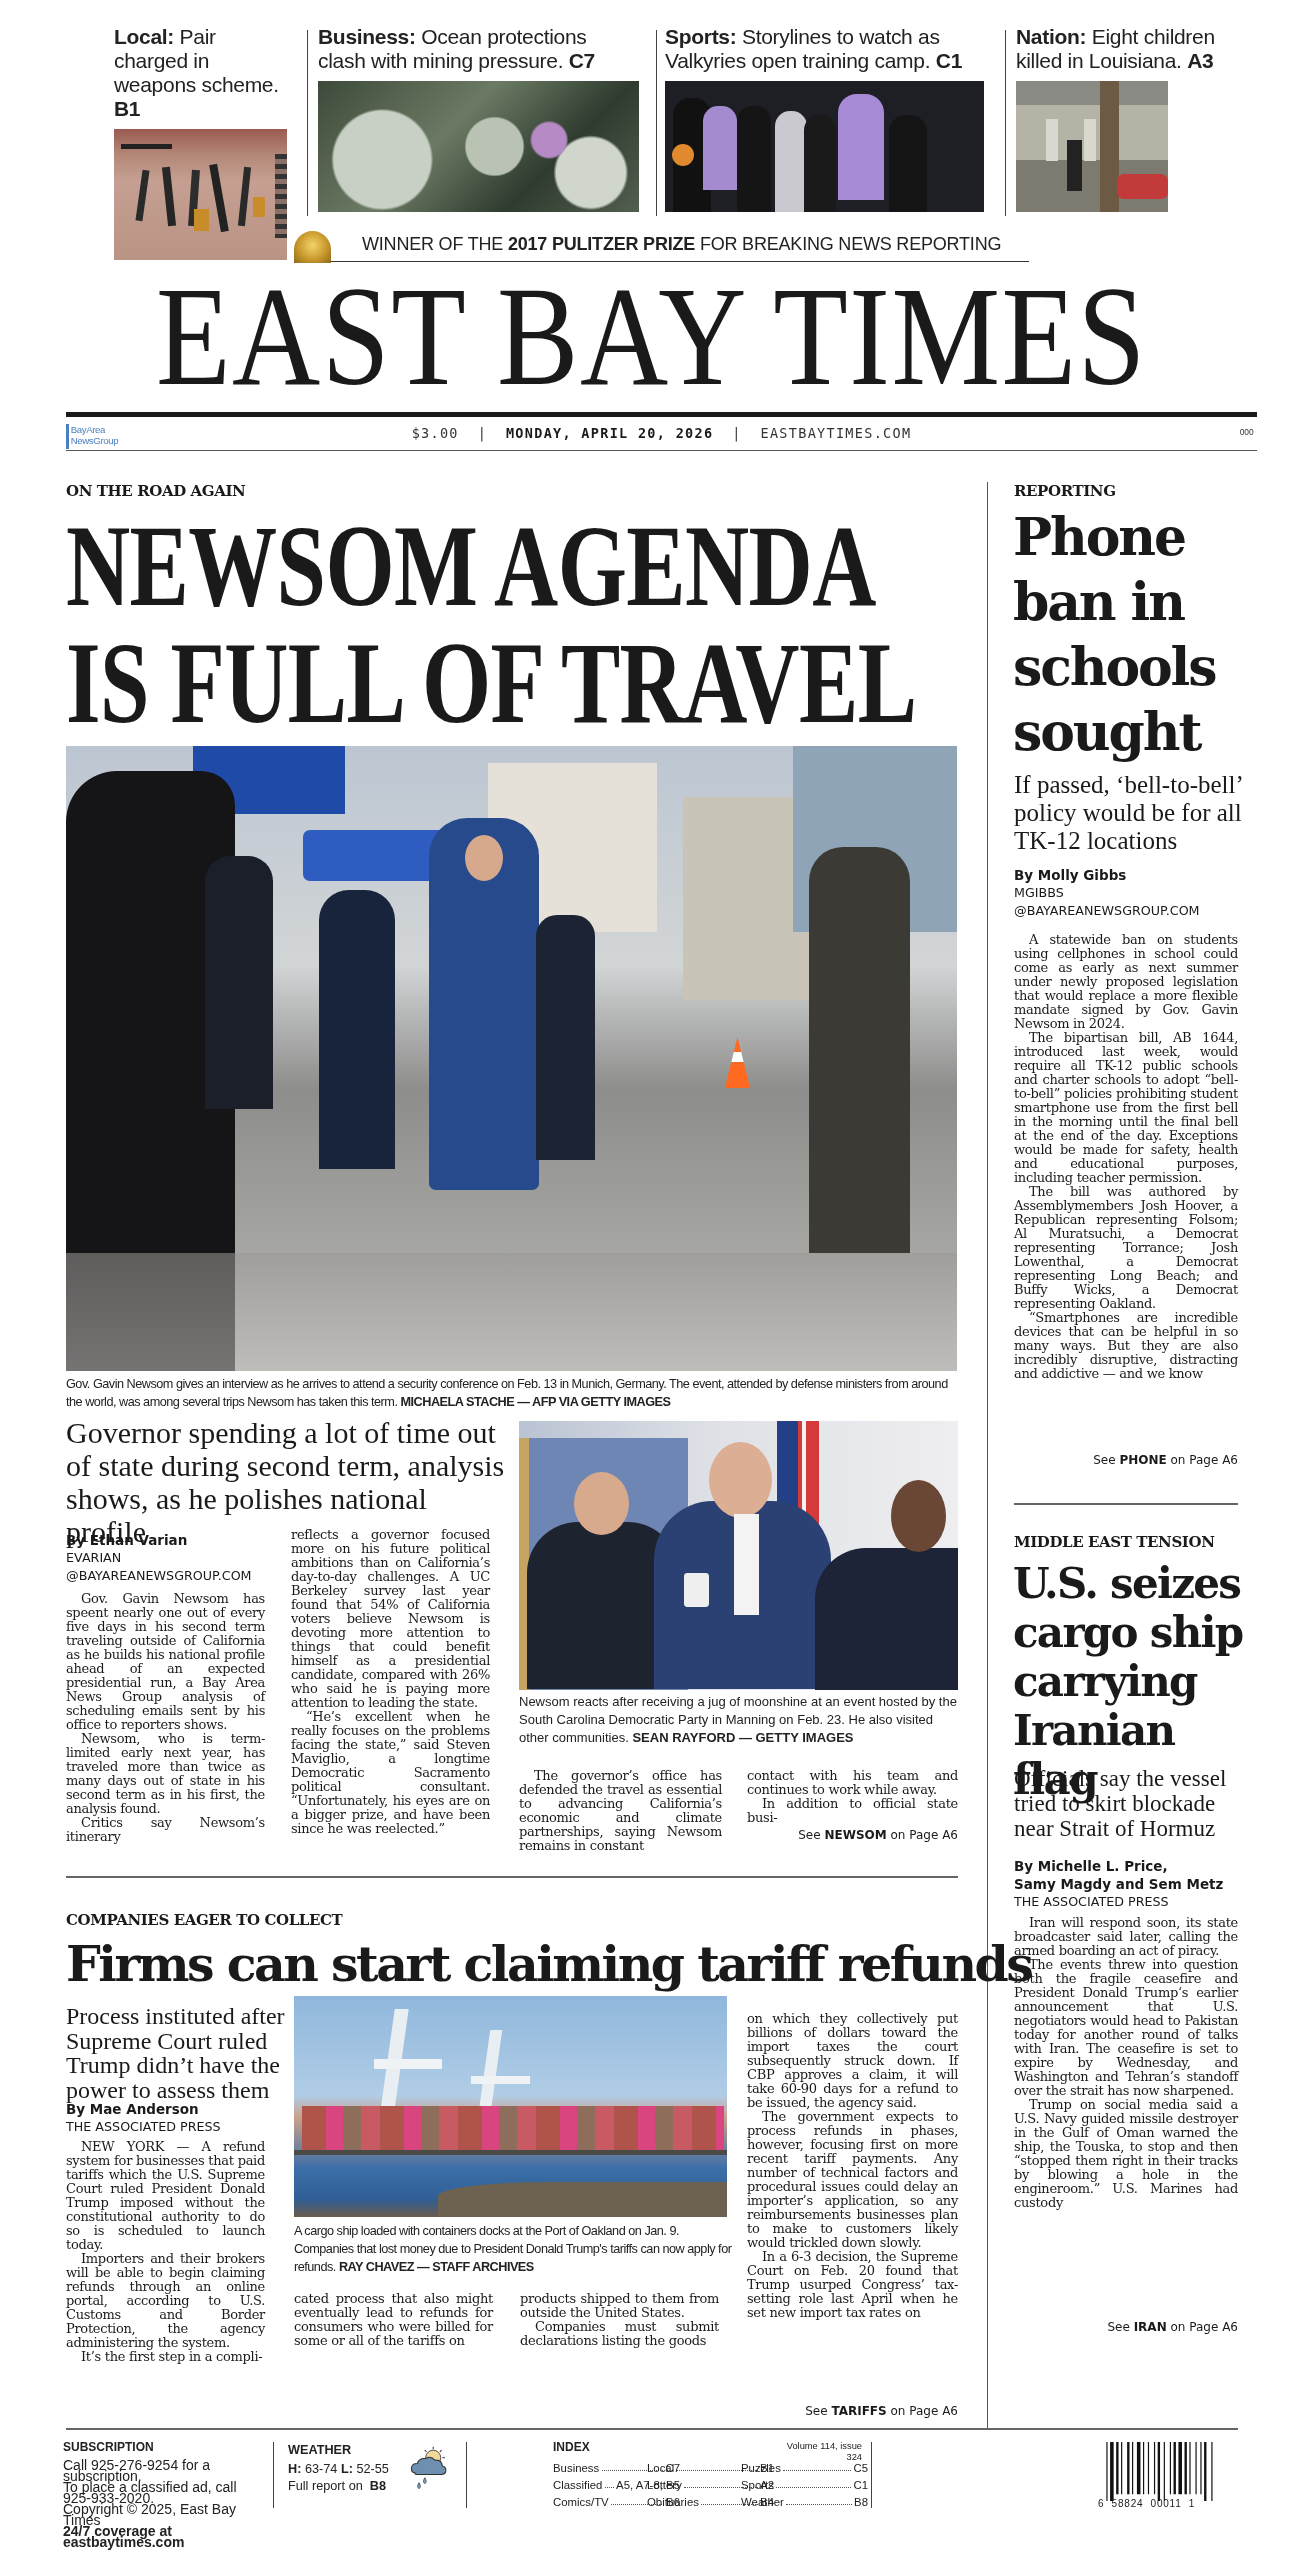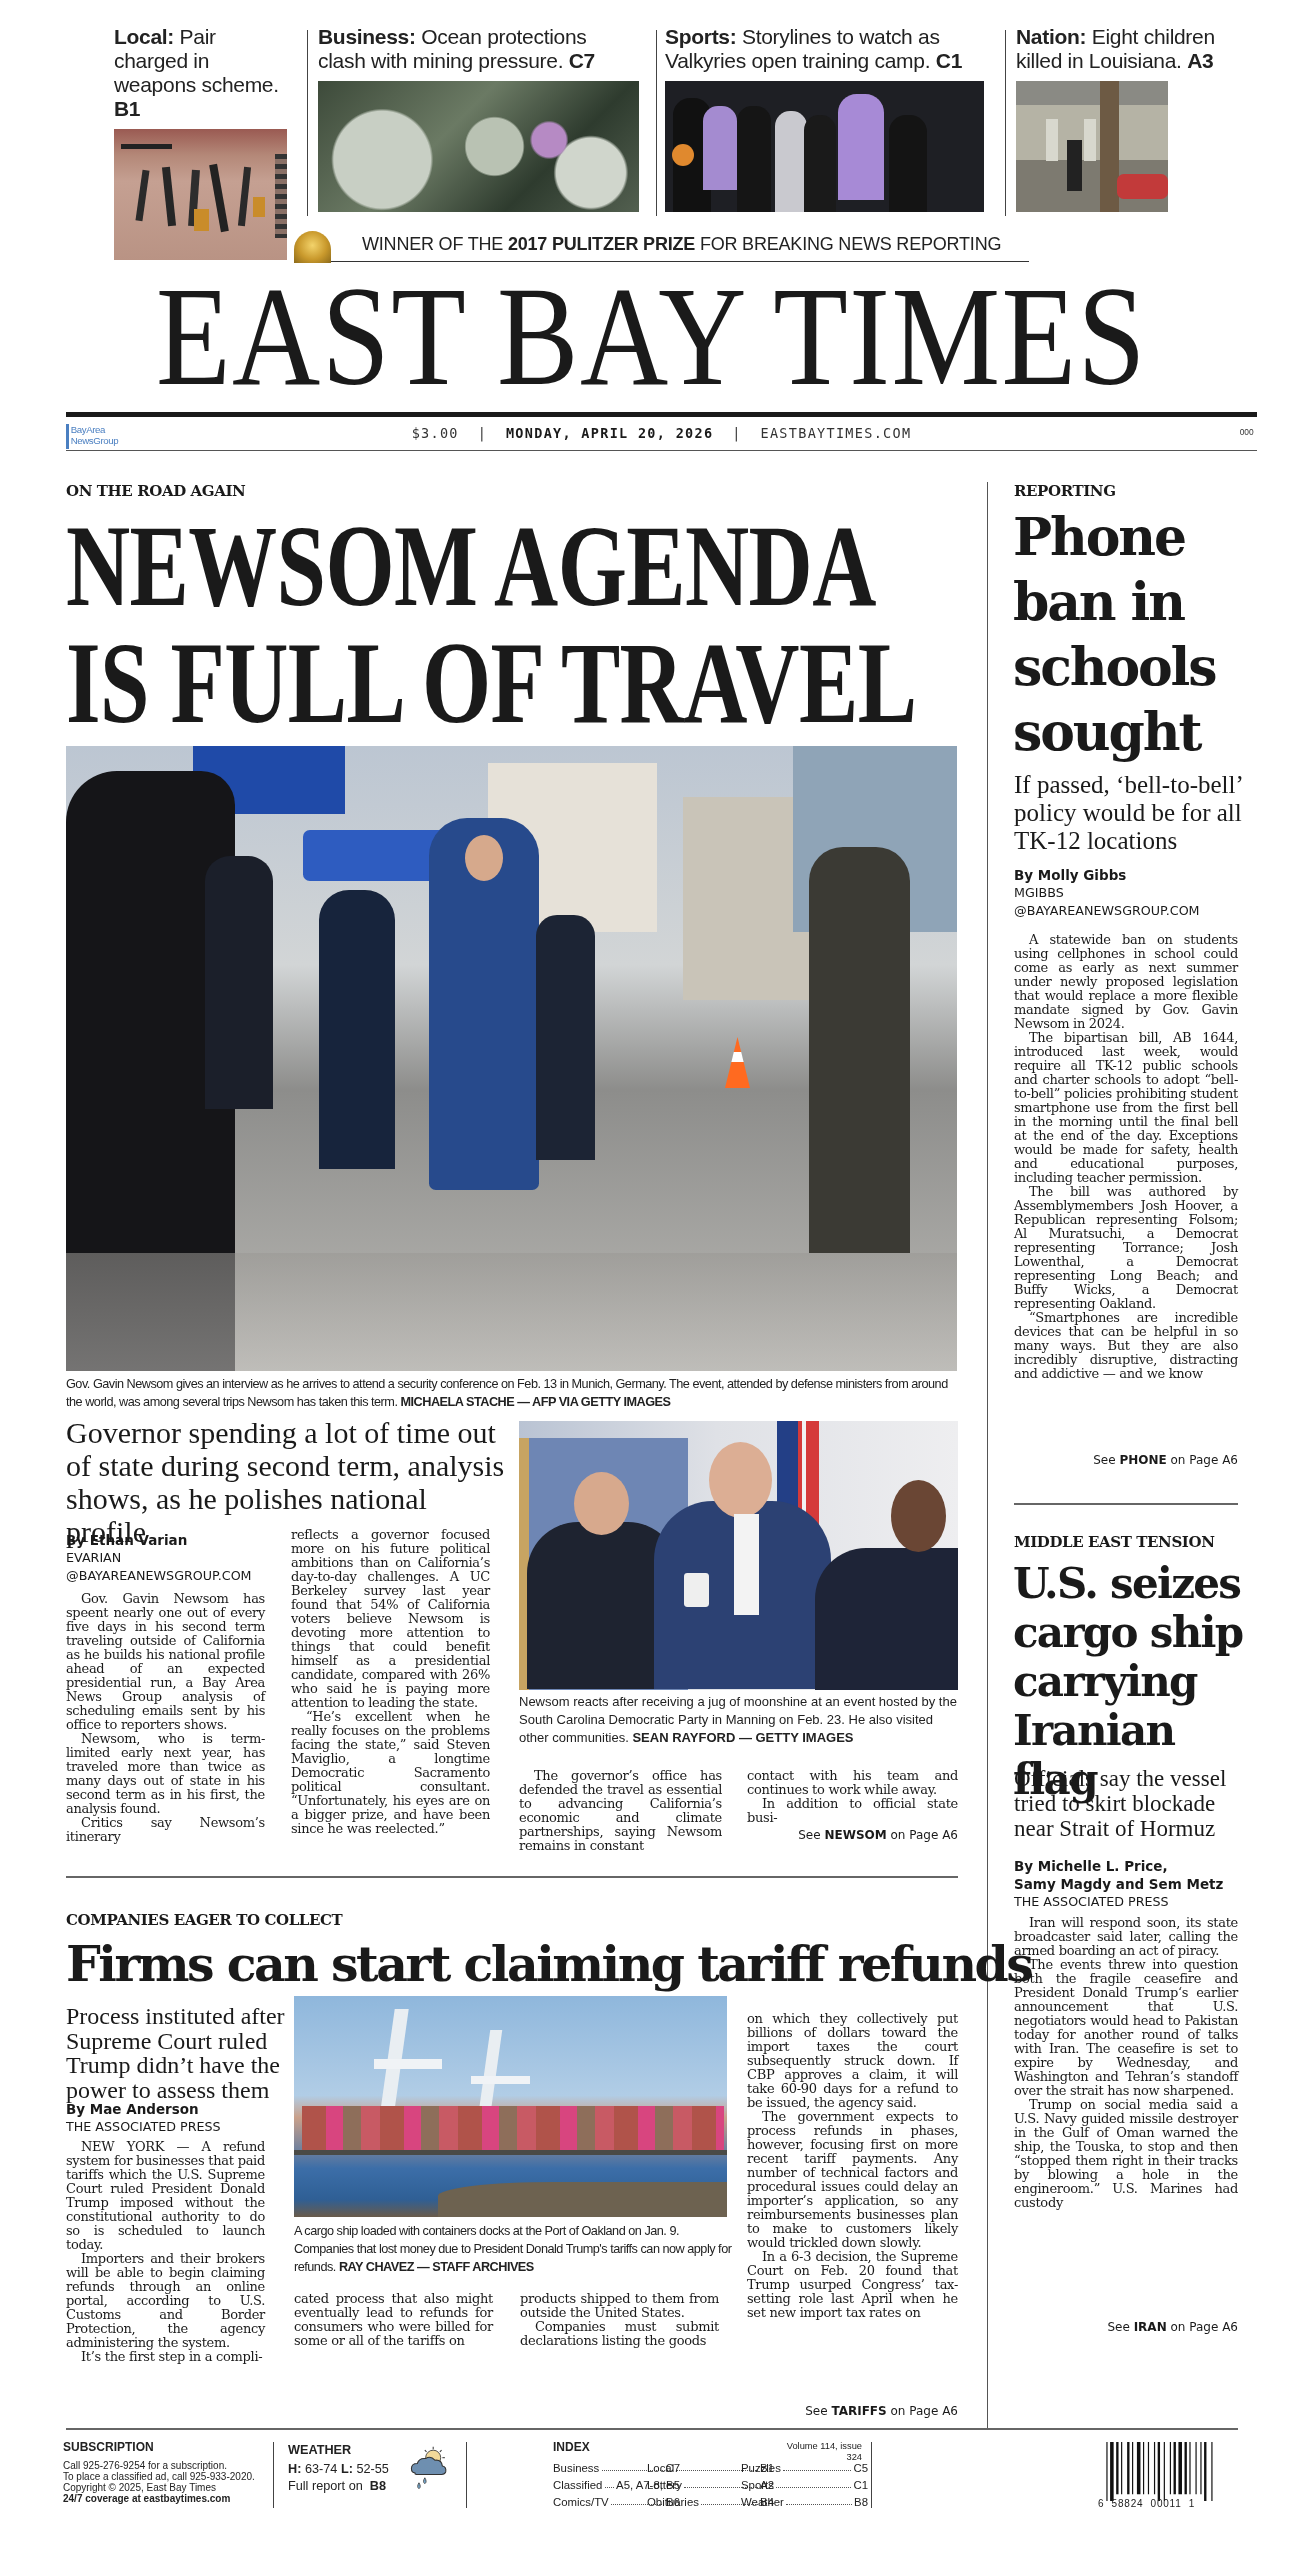--- a/index.html
+++ b/index.html
@@ -55,21 +55,21 @@
 
   .hr { position: absolute; height: 1.7px; background: #666; }
 
   .side-head { position: absolute; font-family: "DejaVu Serif", serif; font-weight: bold; font-size: 52px; line-height: 65px; color: #1a1a1a; letter-spacing: -2.1px; }
   .side-deck { position: absolute; font-family: "Liberation Serif", serif; font-size: 25px; line-height: 28px; color: #1a1a1a; }
 
   .sec-head { position: absolute; font-family: "DejaVu Serif", serif; font-weight: bold; font-size: 49px; line-height: 54px; color: #1a1a1a; letter-spacing: -2.5px; white-space: nowrap; }
 
   
   .foot-title { position: absolute; font-family: "Liberation Sans", sans-serif; font-weight: bold; font-size: 12px; color: #222; }
-  .foot-small { position: absolute; font-family: "Liberation Sans", sans-serif; font-size: 10px; line-height: 11px; color: #222; }
+  .foot-small { position: absolute; font-family: "Liberation Sans", sans-serif; font-size: 14px; line-height: 11px; color: #222; }
   .weather-line { position: absolute; font-family: "Liberation Sans", sans-serif; font-size: 12.7px; line-height: 16px; color: #222; }
   .weather-line b { font-weight: bold; }
   .idx-row { position: absolute; font-family: "Liberation Sans", sans-serif; font-size: 11.4px; color: #222; display: flex; width: 127px; }
   .idx-row .nm { white-space: nowrap; }
   .idx-row .dots { flex: 1; border-bottom: 1.7px dotted #555; margin: 0 2.5px 3.4px 2.5px; }
   .idx-row .pg { white-space: nowrap; }
   .barcode { position: absolute; left: 1103px; top: 2442px; width: 135px; height: 59px; }
   .barcode-num { position: absolute; left: 1098px; top: 2498px; width: 152px; font-family: "Liberation Sans", sans-serif; font-size: 10px; color: #222; letter-spacing: 0.8px; }
 </style>
 </head>

